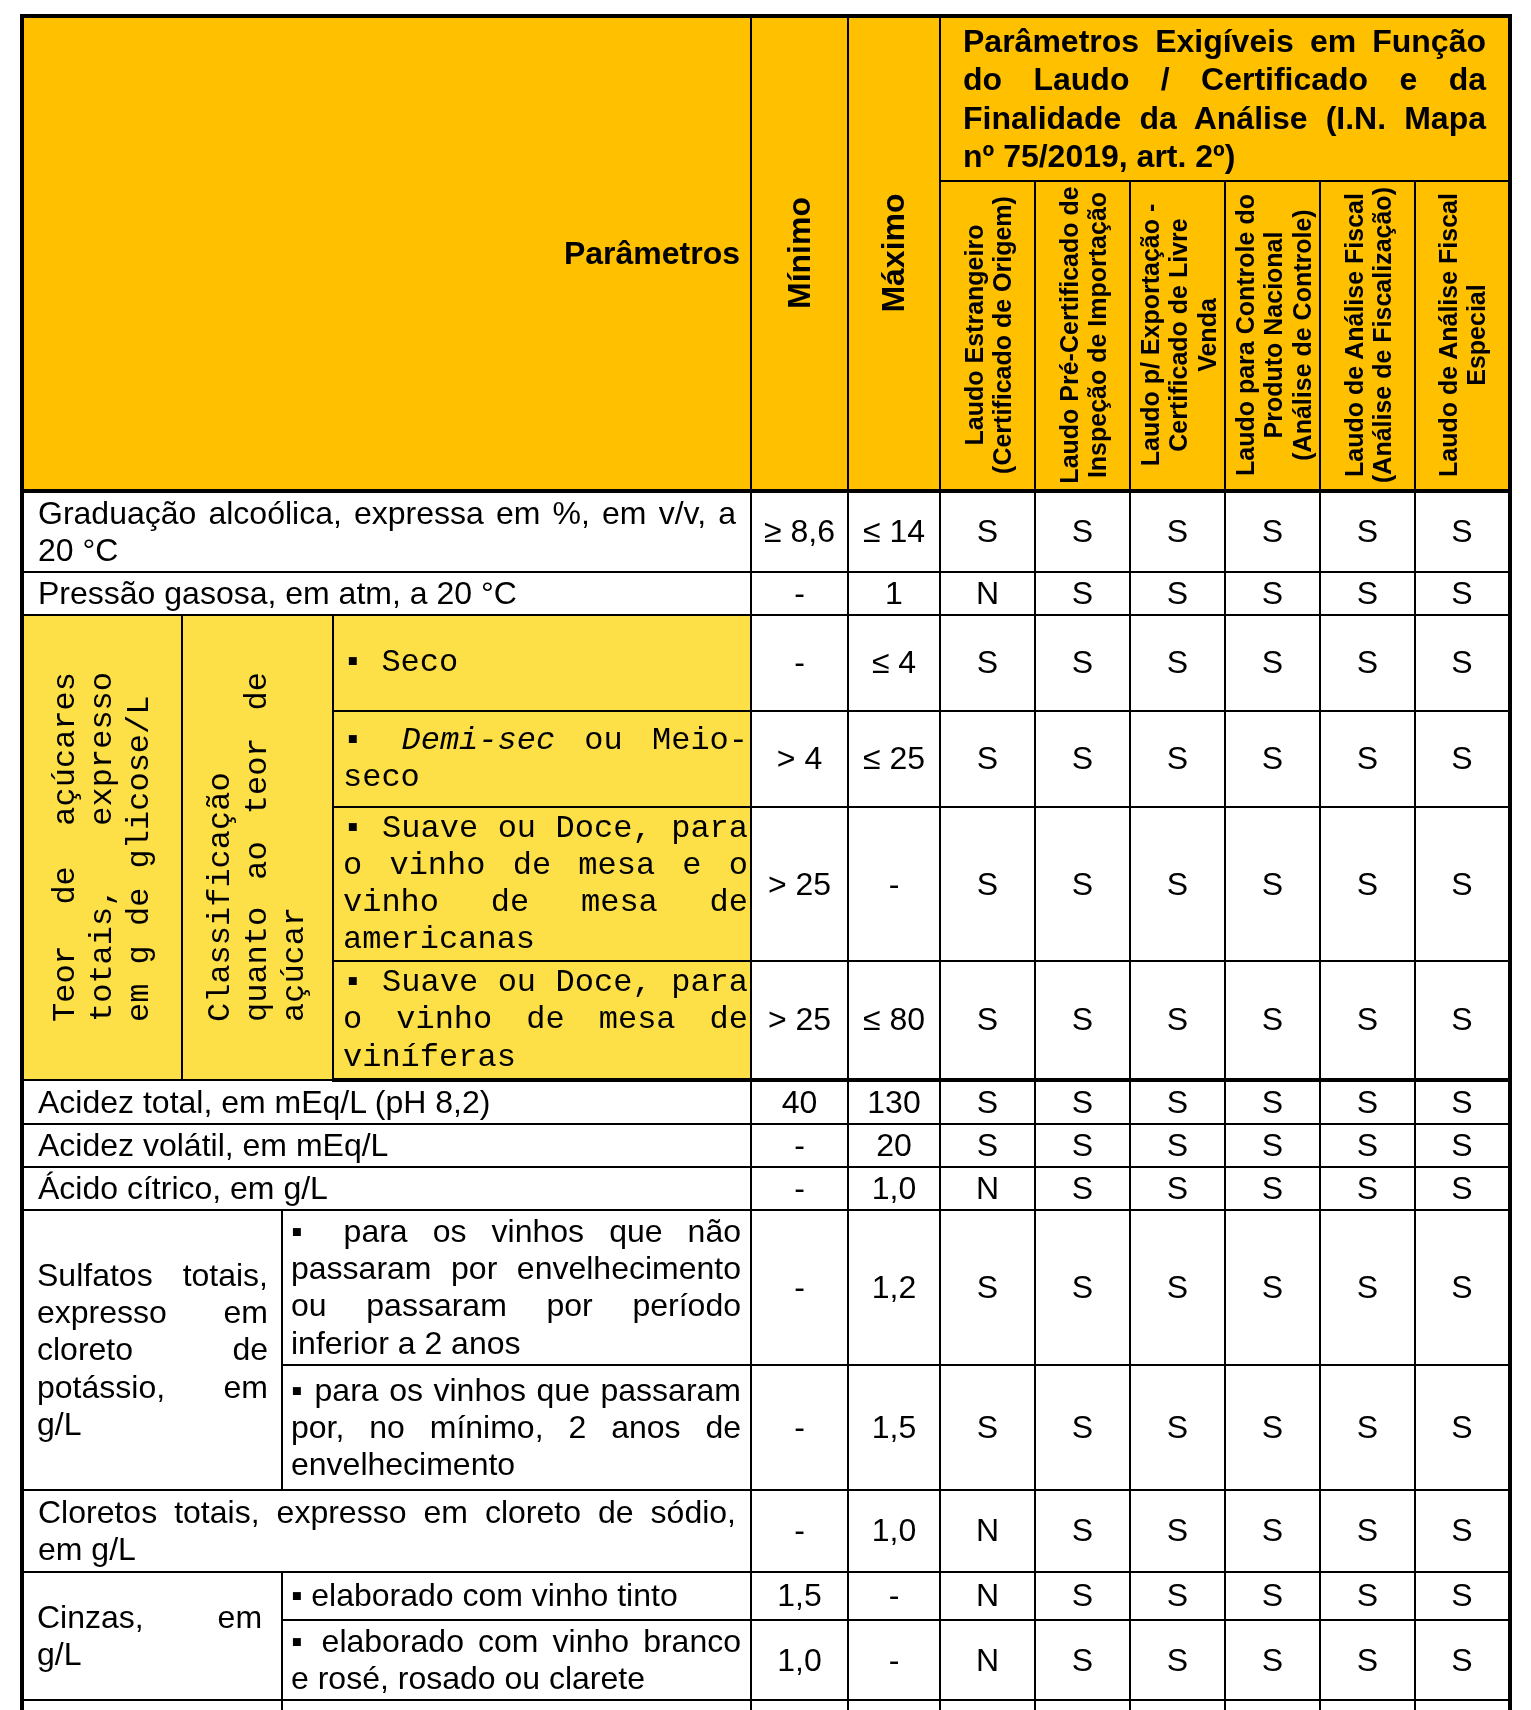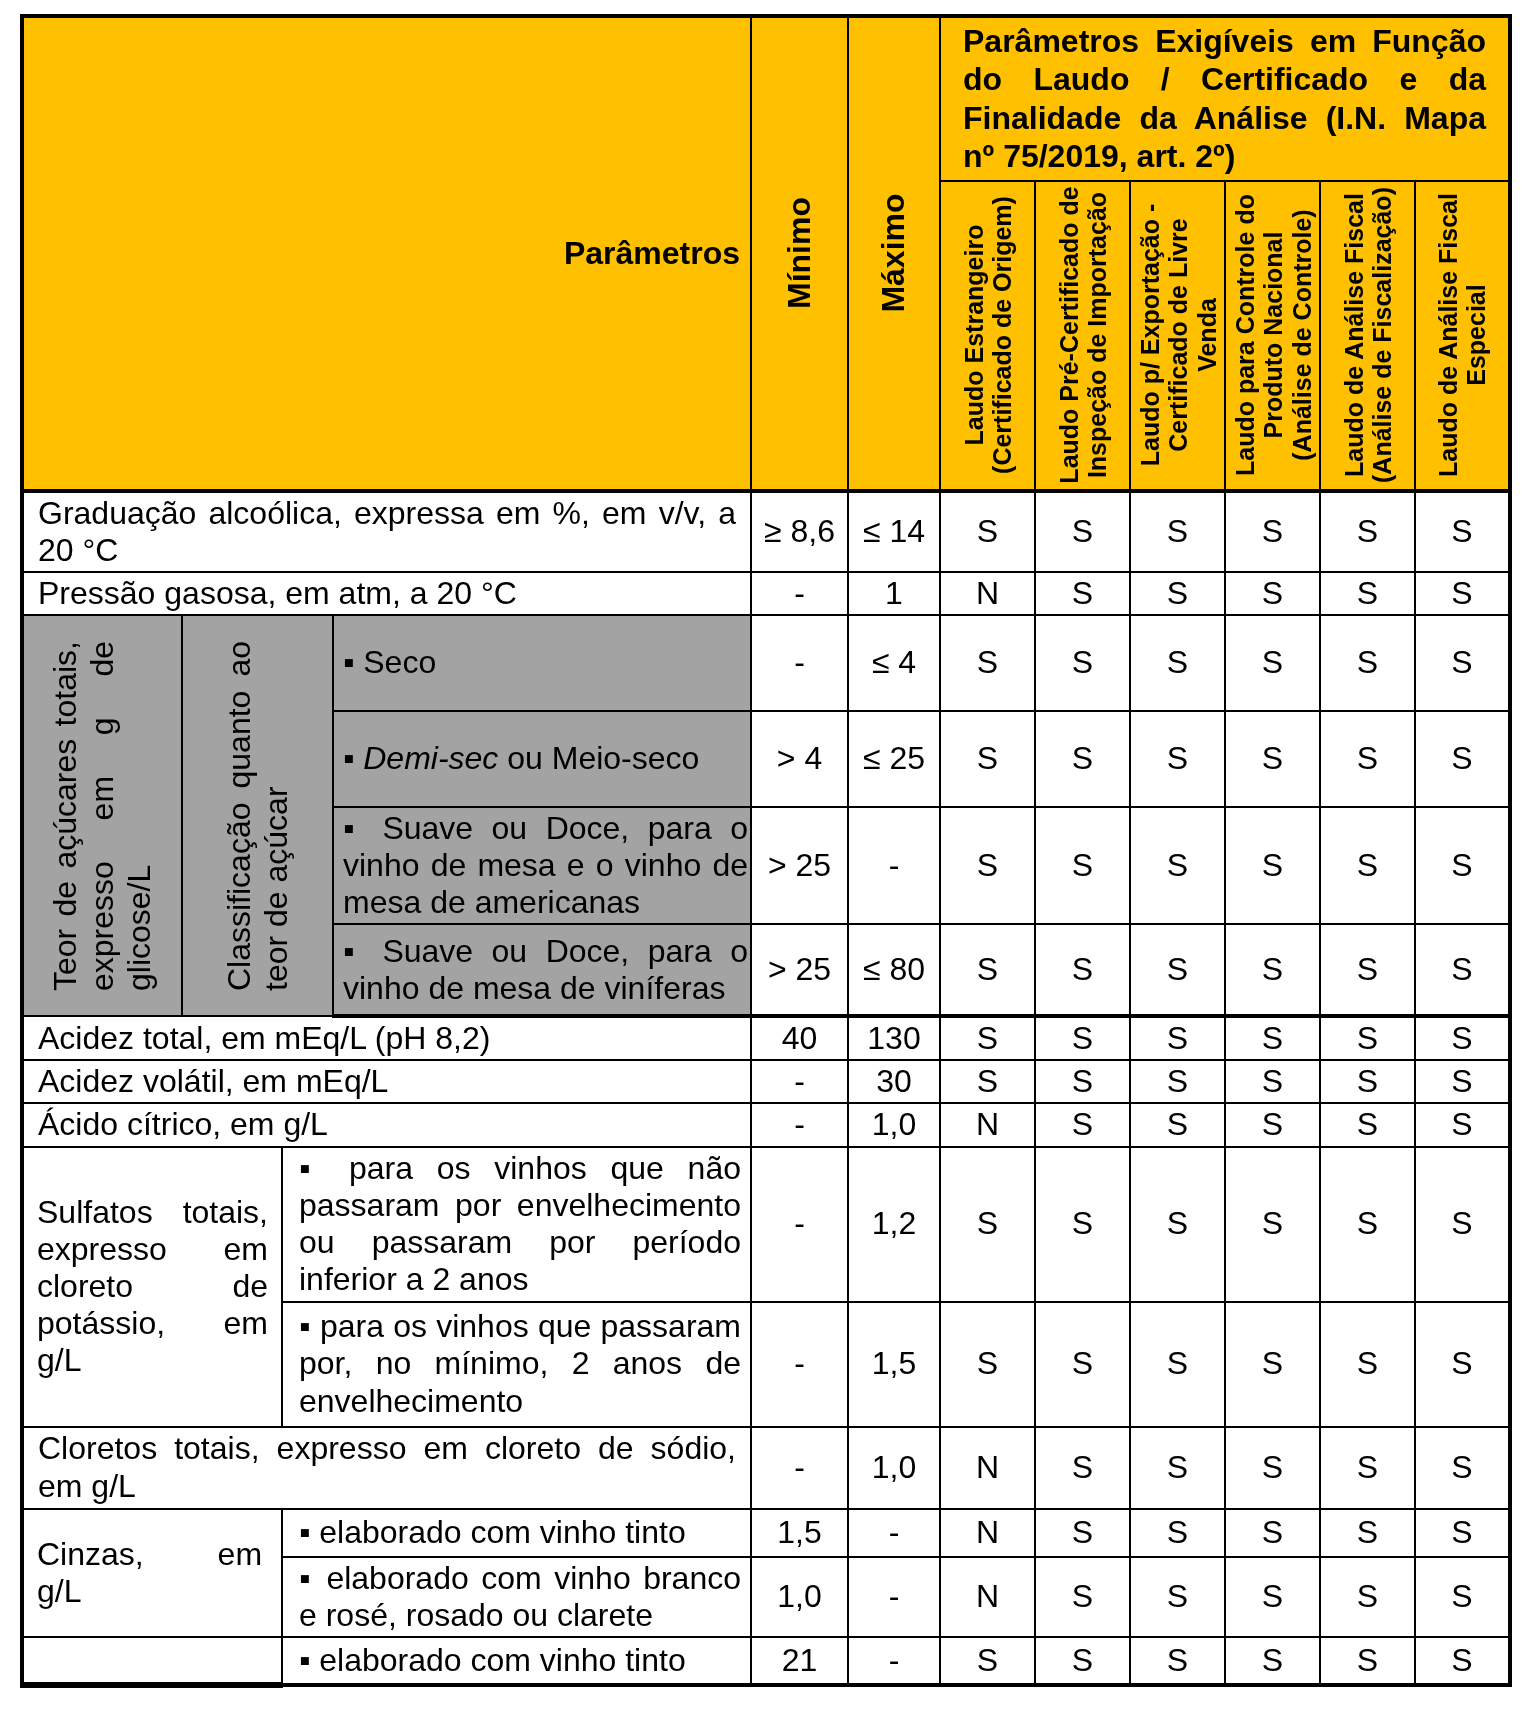--- a/index.html
+++ b/index.html
@@ -10,36 +10,36 @@
   table.doc {
     border-collapse:collapse; table-layout:fixed;
     margin:14px 0 0 20px; border:4px solid #000;
   }
   td {
     border:2px solid #000; vertical-align:middle;
     font-size:32px; line-height:1.16; padding:2px 10px;
     word-spacing:normal; overflow:hidden;
   }
   .orange { background:#FFC000; }
-  .green  { background:#a3a3a3; }
+  .green  { background:#fde047;font-family:Liberation Mono, monospace; }
   .hdr-parametros { font-weight:bold; text-align:right; font-size:32px; }
   .hdr-title { font-weight:bold; font-size:32px; line-height:1.2; text-align:justify; vertical-align:top; padding:4px 22px; }
   .vcell { position:relative; padding:0; }
   .vtext {
     position:absolute; top:50%; left:50%;
     transform:translate(-50%,-50%) rotate(-90deg);
   }
   .minmax-text { width:430px; text-align:center; font-weight:bold; font-size:32px; }
   .laudo-text  { width:300px; text-align:center; font-weight:bold; font-size:25px; line-height:1.13; }
   .rot-green-1, .rot-green-2 { width:350px; text-align:justify; font-size:32px; line-height:1.16; }
   .param-label { text-align:justify; padding:2px 14px; }
   .group-label { text-align:justify; padding:2px 13px; }
   .cinzas-label { white-space:pre-line; word-spacing:65px; padding:2px 13px; }
   .green-sub { text-align:justify; padding:2px 2px 2px 9px; }
-  .right-sub { text-align:justify; padding:2px 9px 2px 16px; }
+  .right-sub { text-align:justify; padding:2px 9px 2px 8px; }
   .val { text-align:center; padding:2px 4px; }
   .thickb { border-bottom:4px solid #000 !important; }
   .section-end { border-bottom:6px solid #000 !important; }
   .it { font-style:italic; }
 </style>
 </head>
 <body>
 
 <table class="doc">
   <colgroup>
@@ -175,21 +175,21 @@
     <td class="val">S</td>
     <td class="val">S</td>
     <td class="val">S</td>
     <td class="val">S</td>
     <td class="val">S</td>
   </tr>
 
   <tr style="height:38px">
     <td class="param-label" colspan="4">Acidez volátil, em mEq/L</td>
     <td class="val">-</td>
-    <td class="val">30</td>
+    <td class="val">20</td>
     <td class="val">S</td>
     <td class="val">S</td>
     <td class="val">S</td>
     <td class="val">S</td>
     <td class="val">S</td>
     <td class="val">S</td>
   </tr>
 
   <tr style="height:38px">
     <td class="param-label" colspan="4">Ácido cítrico, em g/L</td>

